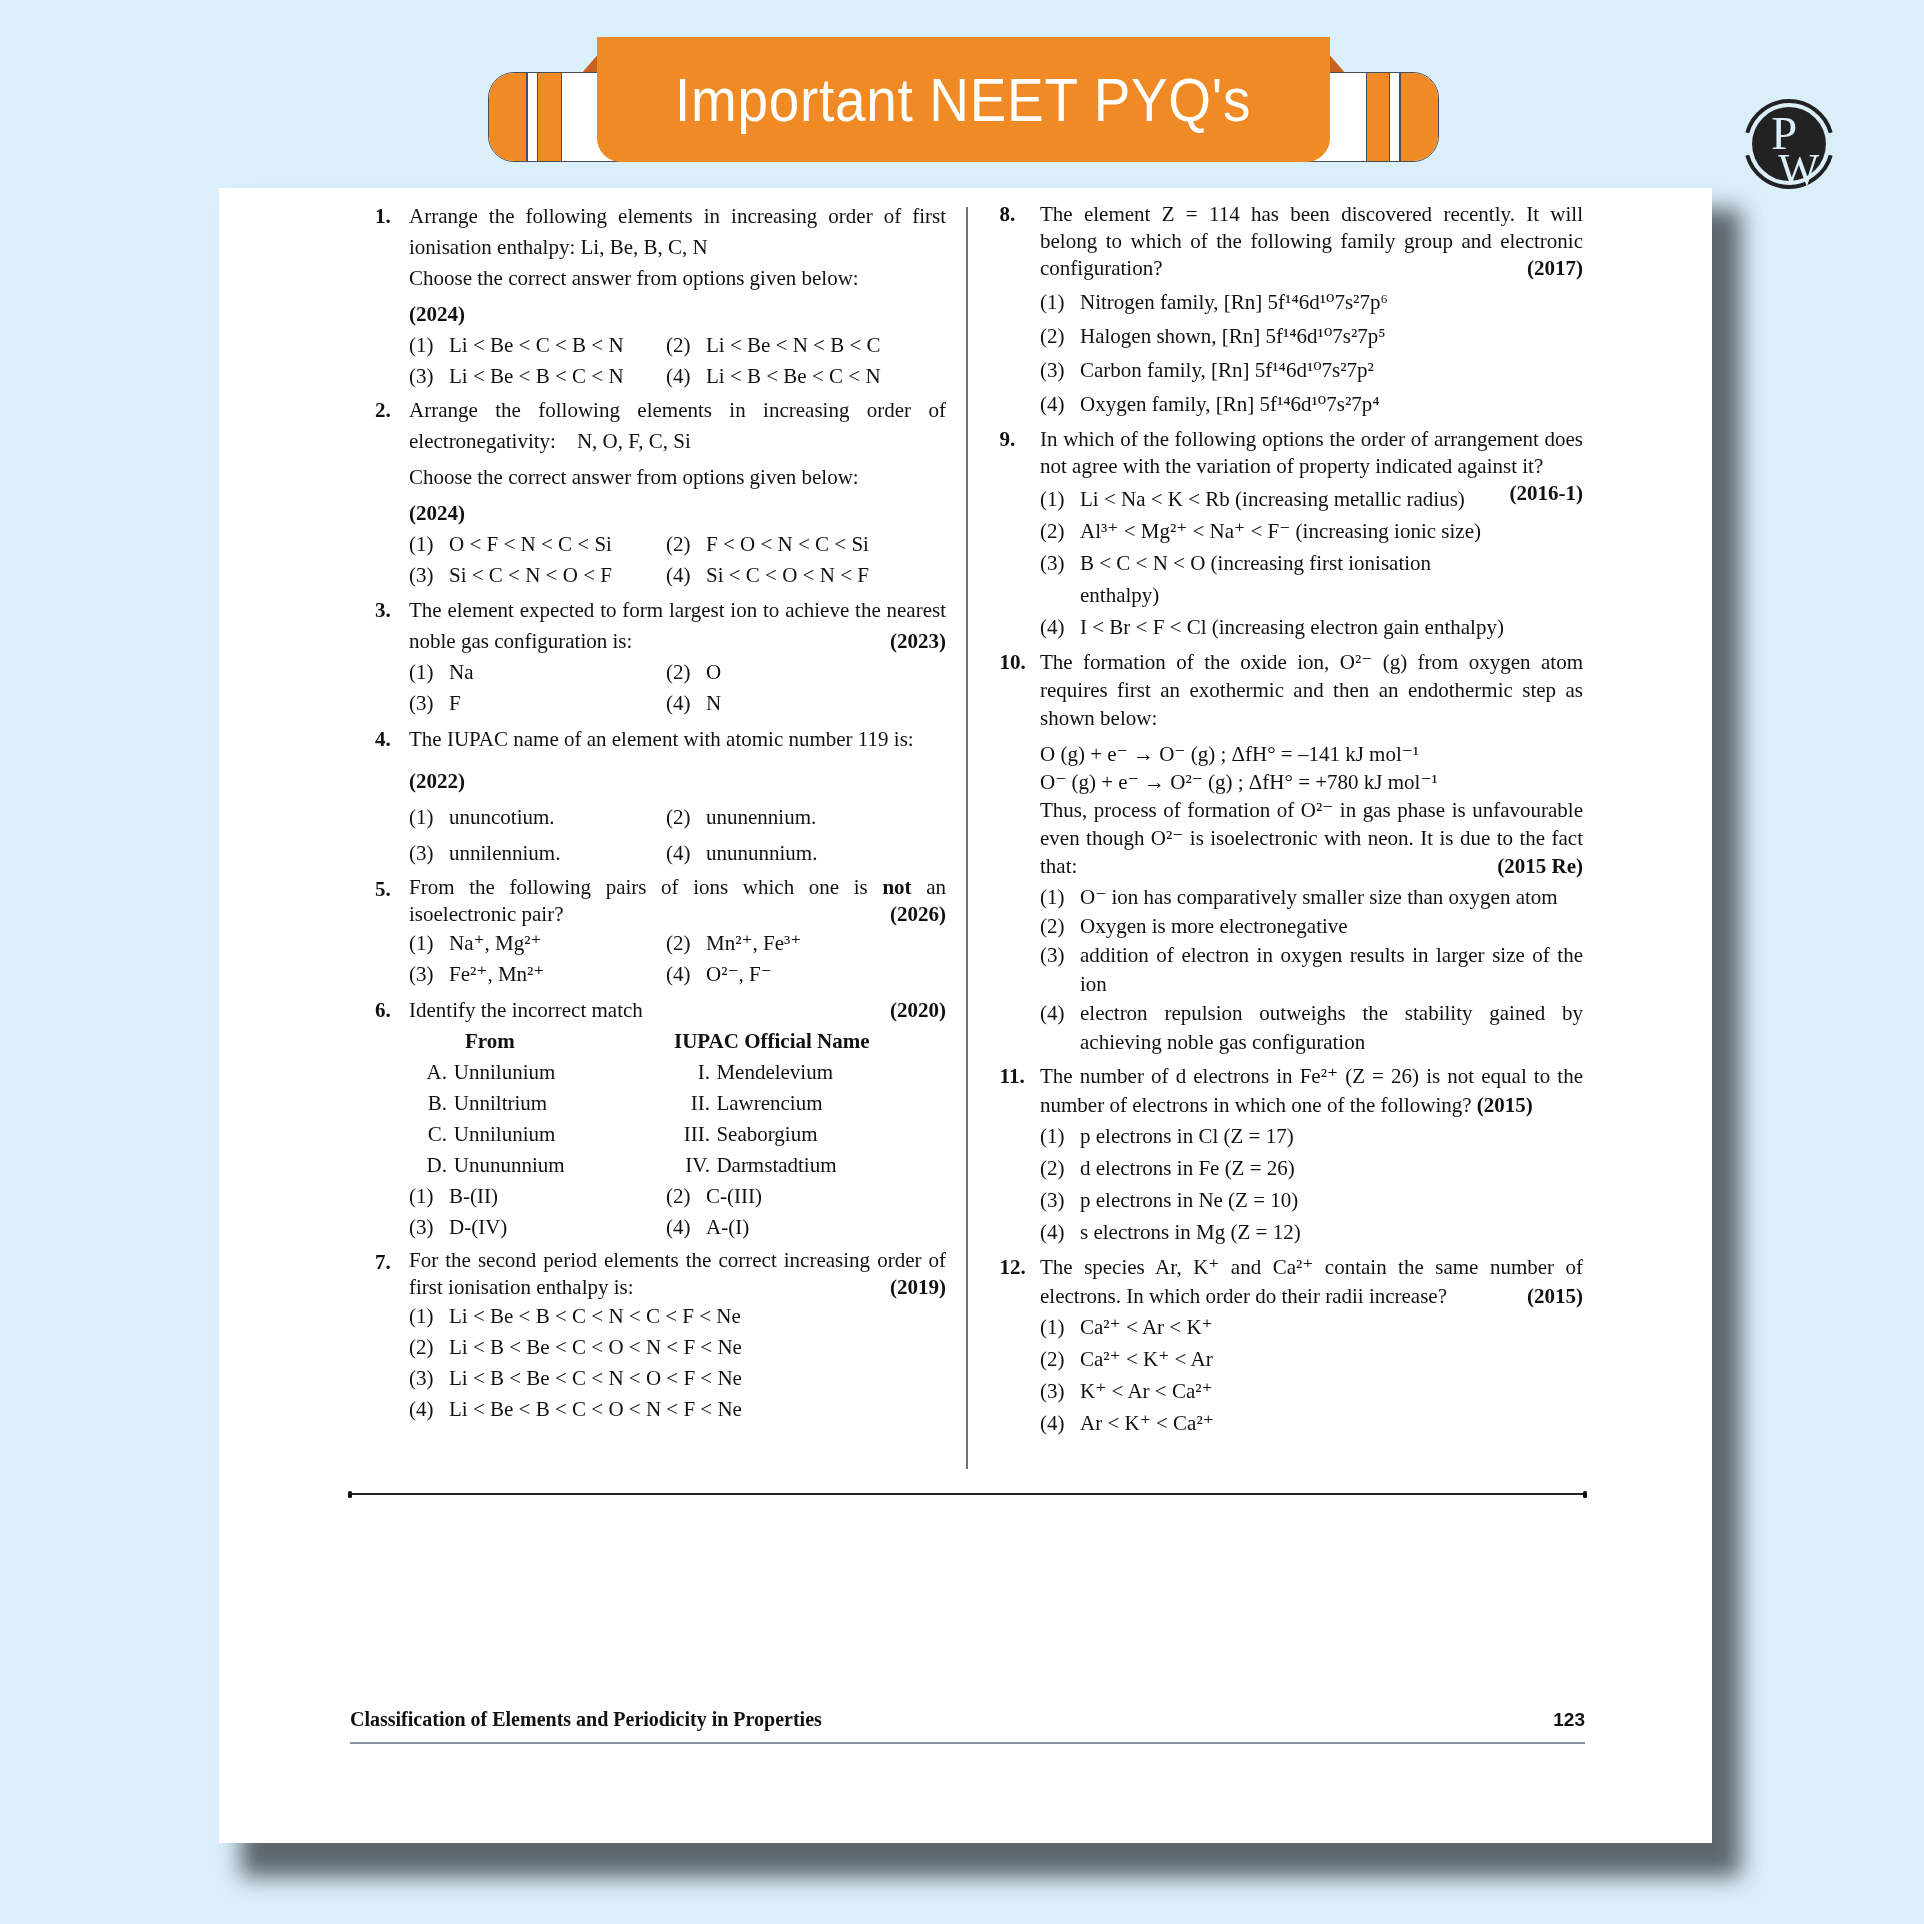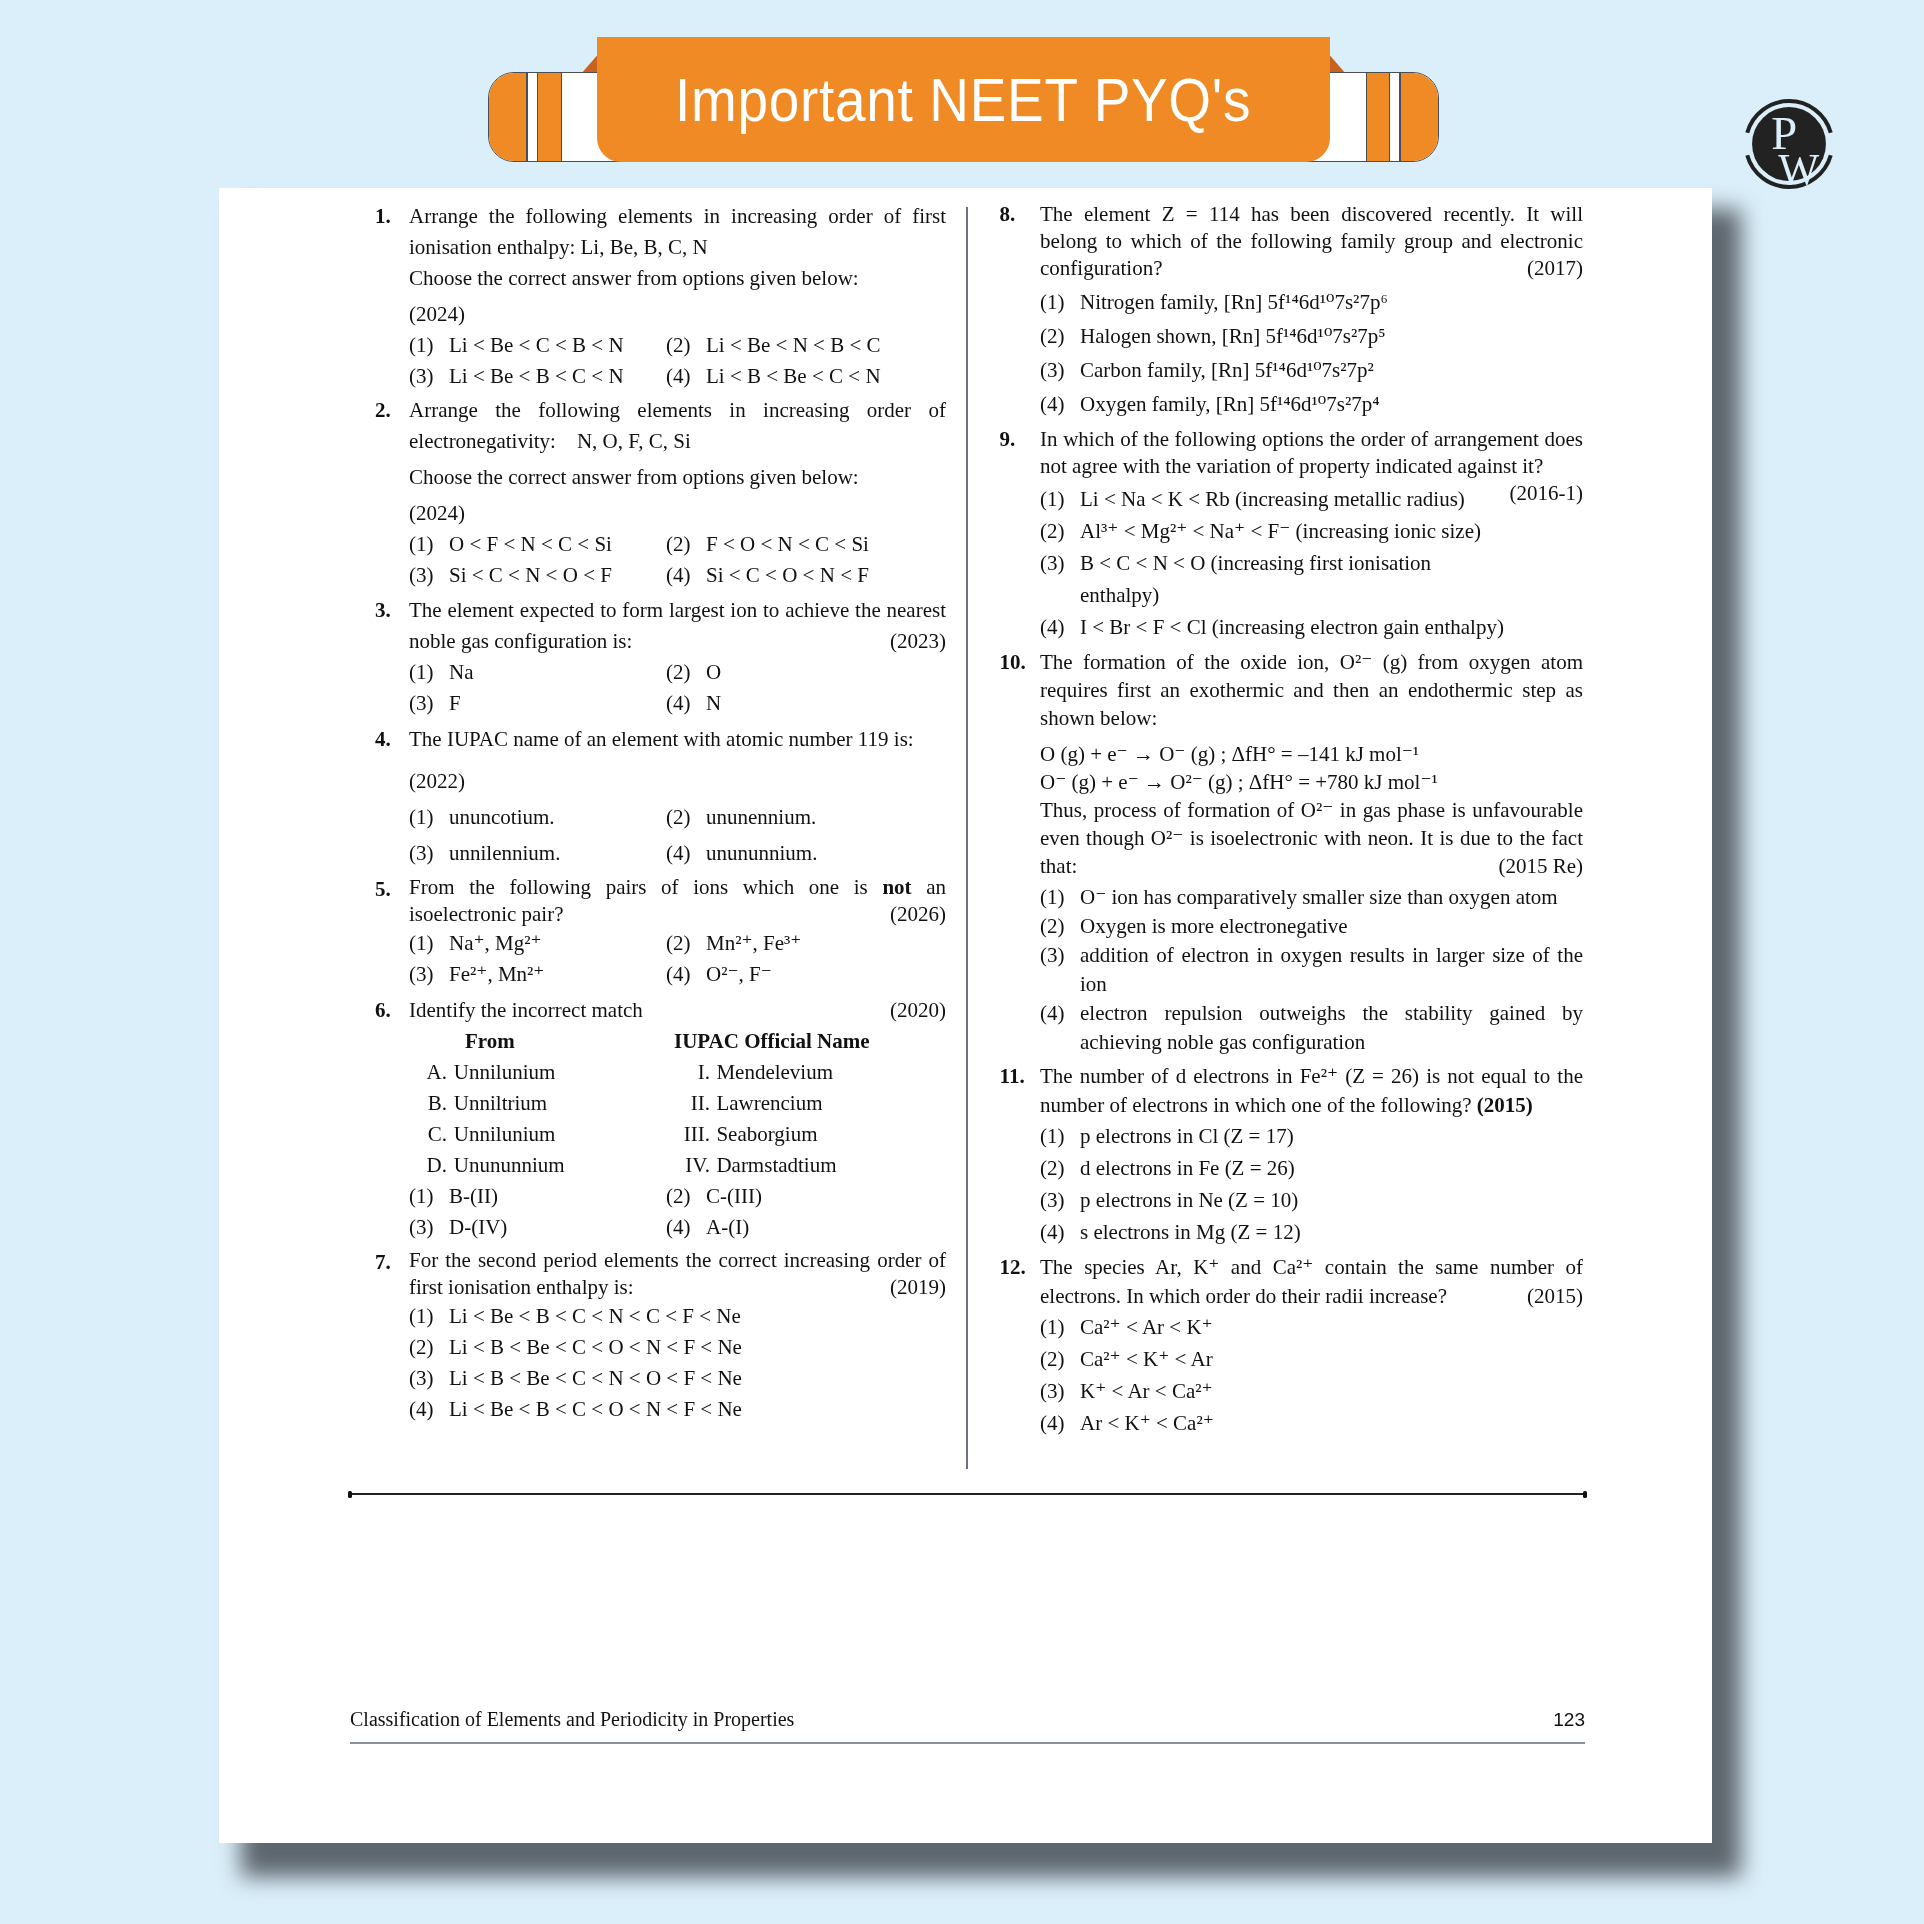--- a/index.html
+++ b/index.html
@@ -56,21 +56,21 @@
     background: #fff;
   }
   .col { position: absolute; top: 201px; font-size: 21px; line-height: 31px; }
   .col.left { left: 375px; width: 571px; }
   .col.right { left: 1006px; width: 577px; }
   .divider { position: absolute; left: 966px; top: 207px; width: 1.6px; height: 1262px; background: #6d737a; }
   .q { position: relative; padding-left: 34px; margin-bottom: 4.8px; }
   .q .num { position: absolute; left: 0; top: 0; font-weight: bold; width: 32px; text-align: left; }
   .col.right .q .num { left: -6.4px; }
   .q .stem { text-align: justify; }
-  .year { font-weight: normal; float: right; }
+  .year { font-weight: bold; float: right; }
   .year.block { display: block; float: none; text-align: left; }
   .opts { display: grid; grid-template-columns: 257px 1fr; }
   .opts.one { grid-template-columns: 1fr; }
   .opt { display: flex; }
   .opt .on { width: 40px; flex-shrink: 0; }
   .opt .ot { flex: 1; }
   .match { display: grid; grid-template-columns: 257px 1fr; }
   .match .hd { font-weight: bold; }
   .match .hd.a { padding-left: 56px; }
   .match .hd.b { padding-left: 8px; }
@@ -79,21 +79,21 @@
   .mrow .ml2 { width: 44px; text-align: right; padding-right: 6.4px; flex-shrink: 0; }
   .eq { padding-left: 0; }
   .hrule {
     position: absolute; left: 350px; top: 1493px; width: 1235px; height: 2.4px; background: #222;
   }
   .hrule::before, .hrule::after { content: ""; position: absolute; top: -2.4px; width: 4px; height: 7.2px; background: #111; border-radius: 1.6px; }
   .hrule::before { left: -1.6px; } .hrule::after { right: -1.6px; }
   .footer {
     position: absolute; left: 350px; top: 1708px; width: 1235px;
     display: flex; justify-content: space-between; align-items: center;
-    font-weight: normal; font-size: 20px;
+    font-weight: bold; font-size: 20px;
   }
   .footer .pn { font-family: "Liberation Sans", sans-serif; font-size: 19px; }
   .frule { position: absolute; left: 350px; top: 1742px; width: 1235px; height: 2.4px; background: #8a9097; }
 </style>
 </head>
 <body>
 
 <div class="banner">
   <div class="fold-l"></div>
   <div class="fold-r"></div>

